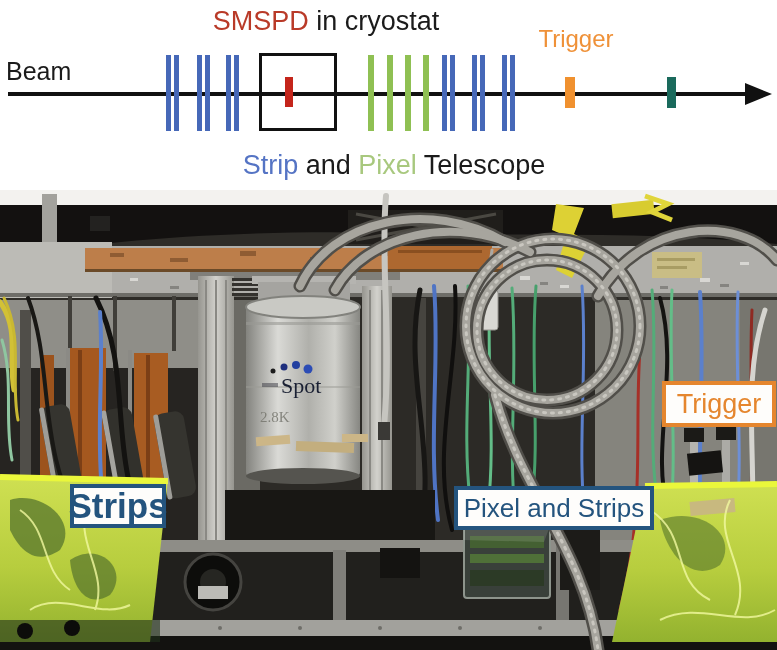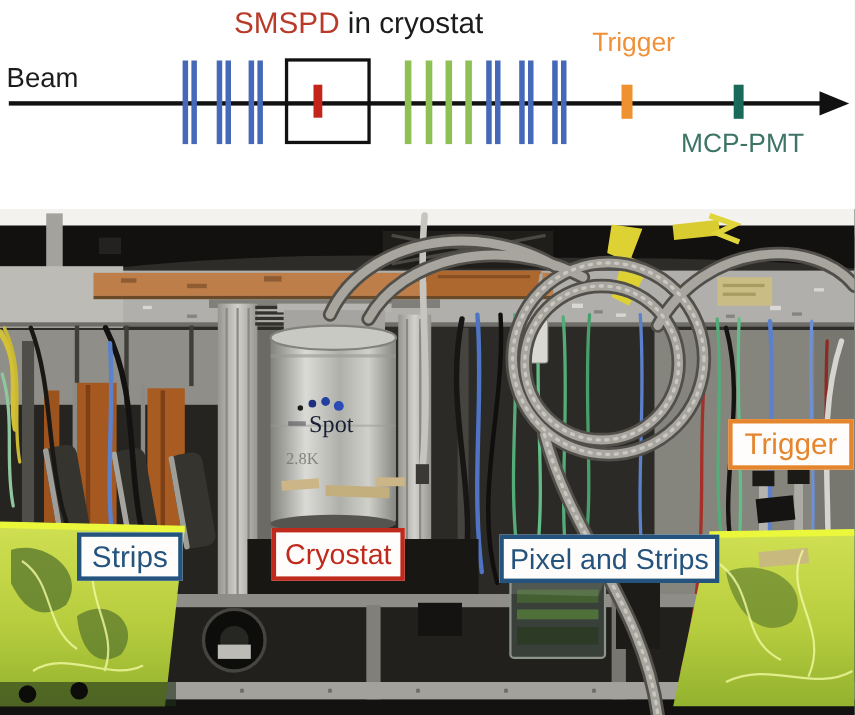--- a/index.html
+++ b/index.html
@@ -21,21 +21,21 @@
   #diagram-elements{position:absolute;inset:0;}
   .bar{position:absolute;}
   .cryo-box{position:absolute;top:53px;height:78px;border:3px solid #111;box-sizing:border-box;background:transparent;}
 
   
   .photo{position:absolute;left:0;top:190px;width:777px;height:460px;background:#737373;}
   .photo svg{position:absolute;inset:0;display:block;}
   .photo-label{position:absolute;background:#fefdfb;border:4px solid;box-sizing:border-box;
      display:flex;align-items:center;justify-content:center;font-weight:400;white-space:nowrap;}
   #label-trigger{left:662px;top:191px;width:114px;height:46px;font-size:27px;}
-  #label-strips{left:70px;top:294px;width:96px;height:44px;font-size:27px;}
+  #label-strips{left:70px;top:294px;width:96px;height:44px;font-size:35px;font-weight:bold;}
   #label-cryostat{left:247px;top:290px;width:121px;height:48px;font-size:26px;}
   #label-pixel-strips{left:454px;top:296px;width:200px;height:44px;font-size:26px;}
 </style>
 </head>
 <body>
 
 <div class="figure">
 
   <div class="diagram">
     <div class="dg-text" id="dg-title"><span style="color: rgb(185, 58, 40);">SMSPD</span><span style="color: rgb(27, 27, 27);"> in cryostat</span></div>
@@ -58,21 +58,21 @@
         <div class="bar" style="left: 442px; top: 55px; width: 5px; height: 76px; background: rgb(70, 104, 184);"></div>
         <div class="bar" style="left: 450px; top: 55px; width: 5px; height: 76px; background: rgb(70, 104, 184);"></div>
         <div class="bar" style="left: 472px; top: 55px; width: 5px; height: 76px; background: rgb(70, 104, 184);"></div>
         <div class="bar" style="left: 480px; top: 55px; width: 5px; height: 76px; background: rgb(70, 104, 184);"></div>
         <div class="bar" style="left: 502px; top: 55px; width: 5px; height: 76px; background: rgb(70, 104, 184);"></div>
         <div class="bar" style="left: 510px; top: 55px; width: 5px; height: 76px; background: rgb(70, 104, 184);"></div>
         <div class="bar" style="left: 565px; top: 77px; width: 10px; height: 31px; background: rgb(240, 145, 47);"></div>
         <div class="bar" style="left: 667px; top: 77px; width: 9px; height: 31px; background: rgb(26, 106, 92);"></div>
       </div>
     <div class="dg-text" id="dg-trigger" style="color: rgb(239, 145, 56); border-color: rgb(239, 145, 56);">Trigger</div>
-    <div class="dg-text" id="dg-mcp" style="color: rgb(61, 116, 102); border-color: rgb(61, 116, 102);">MCP-PMT</div>
+    <div class="dg-text" id="dg-caption"><span style="color: rgb(85, 116, 196);">Strip</span><span style="color: rgb(27, 27, 27);"> and </span><span style="color: rgb(168, 200, 126);">Pixel</span><span style="color: rgb(27, 27, 27);"> Telescope</span></div>
   </div>
 
   <div class="photo">
     <svg width="777" height="460" viewBox="0 0 777 460">
       <defs>
         <linearGradient id="silver" x1="0" y1="0" x2="1" y2="0">
           <stop offset="0" stop-color="#83837e"></stop>
             <stop offset="0.28" stop-color="#dadad6"></stop>
           <stop offset="0.55" stop-color="#b0b0ab"></stop>
             <stop offset="0.78" stop-color="#d0d0cb"></stop>
@@ -330,16 +330,15 @@
         <g stroke="#f2f9a0" stroke-width="2" fill="none" opacity="0.8">
           <path d="M650,320 C690,345 670,390 710,410"></path>
           <path d="M730,310 C710,350 755,380 735,425"></path>
           <path d="M660,430 C700,410 740,440 775,420"></path>
         </g>
       </g>
     </svg>
 
     <div class="photo-label" id="label-trigger" style="color: rgb(229, 134, 46); border-color: rgb(229, 134, 46);">Trigger</div>
     <div class="photo-label" id="label-strips" style="color: rgb(36, 84, 126); border-color: rgb(36, 84, 126);">Strips</div>
-    <div class="photo-label" id="label-cryostat" style="color: rgb(192, 42, 28); border-color: rgb(192, 42, 28);">Cryostat</div>
     <div class="photo-label" id="label-pixel-strips" style="color: rgb(36, 84, 126); border-color: rgb(36, 84, 126);">Pixel and Strips</div>
   </div>
 </div>
 
 </body></html>

